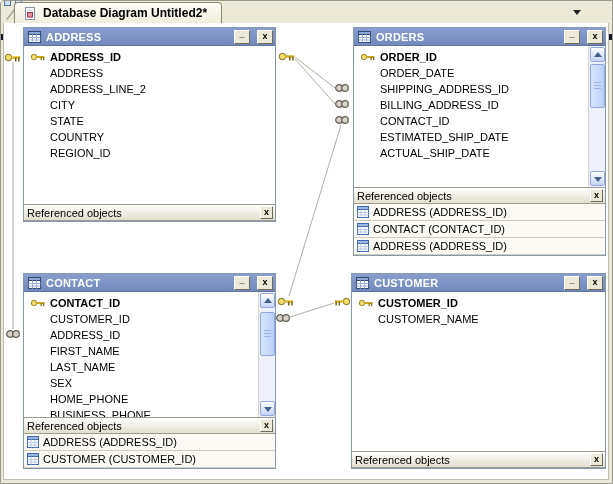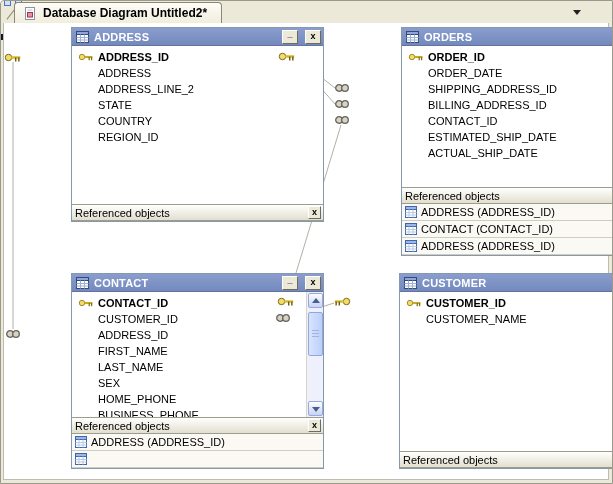--- a/index.html
+++ b/index.html
@@ -54,21 +54,21 @@
     position:absolute; left:2px; top:22px; width:606px; height:457px;
     background:#fff; border:1px solid #c0bdb0; border-top:none;
   }
   svg.wires { position:absolute; left:0; top:0; width:613px; height:484px; z-index:1; pointer-events:none; }
 
   
   .entity {
     position:absolute; z-index:2;
     background:#ece9d8;
     border:1px solid #8599ad;
-    display:flex; flex-direction:column;margin-left:48px;
+    display:flex; flex-direction:column;
   }
   .titlebar {
     height:18px; flex:0 0 18px;
     background:linear-gradient(#8a9dce,#7389bd);
     border-bottom:1px solid #62749d;
     display:flex; align-items:center; padding:0 2px 0 4px; gap:5px;
     cursor:default;
   }
   .titlebar .tname {
     flex:1; color:#fff; font-weight:bold; font-size:11px; letter-spacing:.2px;
@@ -206,20 +206,24 @@
       <div class="frow">
           <span class="keyspace"></span>
           <span class="ftext">ADDRESS</span>
         </div>
       <div class="frow">
           <span class="keyspace"></span>
           <span class="ftext">ADDRESS_LINE_2</span>
         </div>
       <div class="frow">
           <span class="keyspace"></span>
+          <span class="ftext">CITY</span>
+        </div>
+      <div class="frow">
+          <span class="keyspace"></span>
           <span class="ftext">STATE</span>
         </div>
       <div class="frow">
           <span class="keyspace"></span>
           <span class="ftext">COUNTRY</span>
         </div>
       <div class="frow">
           <span class="keyspace"></span>
           <span class="ftext">REGION_ID</span>
         </div>
@@ -417,20 +421,21 @@
       </div>
       <div class="refitem">
         <svg width="12" height="12" viewBox="0 0 12 12">
             <rect x="0.5" y="0.5" width="11" height="11" fill="#fff" stroke="#3c66b0"></rect>
             <rect x="0.5" y="0.5" width="11" height="3" fill="#9db6e4" stroke="#3c66b0"></rect>
             <line x1="0.5" y1="6.5" x2="11.5" y2="6.5" stroke="#b9c9e8"></line>
             <line x1="0.5" y1="9" x2="11.5" y2="9" stroke="#b9c9e8"></line>
             <line x1="4" y1="3.5" x2="4" y2="11.5" stroke="#b9c9e8"></line>
             <line x1="8" y1="3.5" x2="8" y2="11.5" stroke="#b9c9e8"></line>
           </svg>
+        <span>CUSTOMER (CUSTOMER_ID)</span>
       </div>
     </div>
   </div>
 
   <div class="entity" style="left:350px; top:272px; width:255px; height:196px;">
     <div class="titlebar">
       <svg width="13" height="12" viewBox="0 0 13 12">
         <rect x="0.5" y="0.5" width="12" height="11" fill="#fff" stroke="#31497c"></rect>
         <rect x="0.5" y="0.5" width="12" height="3" fill="#8fa5d6" stroke="#31497c"></rect>
         <line x1="0.5" y1="6.5" x2="12.5" y2="6.5" stroke="#9db0d8"></line>

